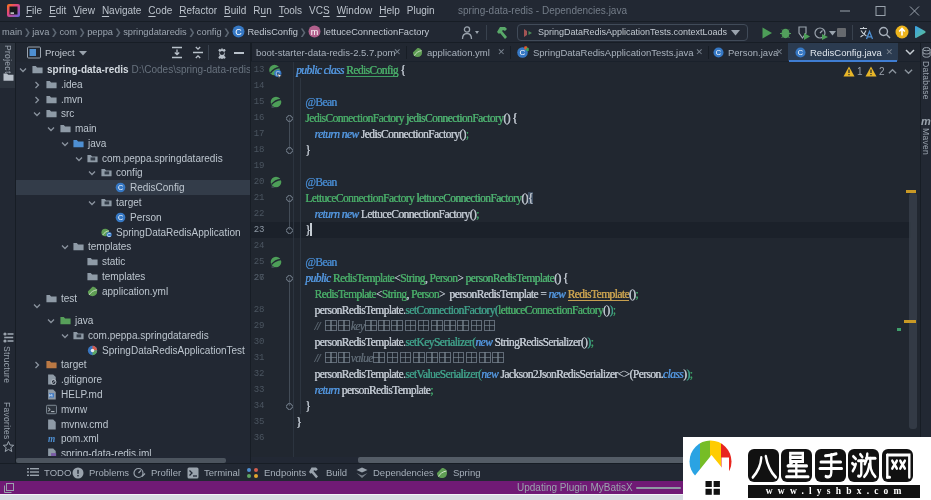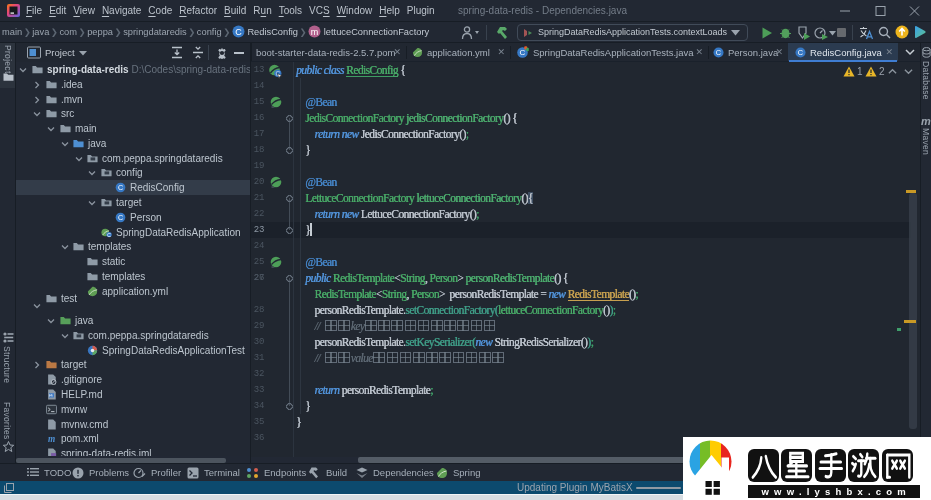--- a/index.html
+++ b/index.html
@@ -40,21 +40,21 @@
 .mc{color:#3f9d87}
 .an{color:#4585c7}
 .cm{color:#5d6873;font-style:italic}
 .sc{color:#3fa368}
 .raw{color:#c7a04f;border-bottom:1px solid #c7a04f}
 .und{border-bottom:1px solid #3e9e62}
 .cjk{display:inline-block;width:11.6px;height:11px;border:1px solid rgba(118,130,142,.75);margin:0 .8px;vertical-align:-1px;background:linear-gradient(rgba(0,0,0,0) 42%,rgba(118,130,142,.7) 42%,rgba(118,130,142,.7) 58%,rgba(0,0,0,0) 58%),linear-gradient(90deg,rgba(0,0,0,0) 42%,rgba(118,130,142,.7) 42%,rgba(118,130,142,.7) 58%,rgba(0,0,0,0) 58%)}
 
 #botbar{left:0;top:463px;width:931px;height:18px;background:#222833;border-top:1px solid #171d25}
 .bitem{position:absolute;top:0;height:18px;color:#a6afba;font-size:9.5px;line-height:18px;white-space:nowrap}
-#statusbar{left:0;top:481px;width:931px;height:13px;background:#0c4a6e}
+#statusbar{left:0;top:481px;width:931px;height:13px;background:#701a75}
 #taskstrip{left:0;top:494px;width:931px;height:6px;background:#d7dde2;border-top:1px solid #f2f5f7}
 
 #lstrip{left:0;top:43px;width:16px;height:451px;background:#222833;border-right:1px solid #171d25}
 #rstrip{left:920px;top:43px;width:11px;height:420px;background:#222833;border-left:1px solid #171d25}
 .vtext{writing-mode:vertical-rl;color:#9aa3ae;font-size:8.5px;letter-spacing:.3px}
 svg{display:block}
 </style></head><body>
 <div id="app">
 
 <div id="titlebar" class="abs">
@@ -417,20 +417,21 @@
 <div class="cl" style="top:144px">        <span class="kw">return new </span>LettuceConnectionFactory()<span class="sc">;</span></div>
 <div class="cl" style="top:160px">    }<span style="display:inline-block;width:1.5px;height:13px;background:#c6cdd4;vertical-align:-2px"></span></div>
 <div class="cl" style="top:176px"></div>
 <div class="cl" style="top:192px">    <span class="an">@Bean</span></div>
 <div class="cl" style="top:208px">    <span class="kw">public </span><span class="ty">RedisTemplate</span>&lt;<span class="ty">String</span>, <span class="ty">Person</span>&gt; <span class="md">personRedisTemplate</span>() {</div>
 <div class="cl" style="top:224px">        <span class="ty">RedisTemplate</span>&lt;<span class="ty">String</span>, <span class="ty">Person</span>&gt;  personRedisTemplate = <span class="kw">new </span><span class="raw">RedisTemplate</span>()<span class="sc">;</span></div>
 <div class="cl" style="top:240px">        personRedisTemplate.<span class="mc">setConnectionFactory(</span><span class="ty">lettuceConnectionFactory</span>()<span class="mc">)</span><span class="sc">;</span></div>
 <div class="cl" style="top:256px">        <span class="cm">//  </span><span class="cjk"></span><span class="cjk"></span><span class="cm">key</span><span class="cjk"></span><span class="cjk"></span><span class="cjk"></span><span class="cjk"></span><span class="cjk"></span><span class="cjk"></span><span class="cjk"></span><span class="cjk"></span><span class="cjk"></span><span class="cjk"></span></div>
 <div class="cl" style="top:272px">        personRedisTemplate.<span class="mc">setKeySerializer(</span><span class="kw">new </span>StringRedisSerializer()<span class="mc">)</span><span class="sc">;</span></div>
 <div class="cl" style="top:288px">        <span class="cm">//  </span><span class="cjk"></span><span class="cjk"></span><span class="cm">value</span><span class="cjk"></span><span class="cjk"></span><span class="cjk"></span><span class="cjk"></span><span class="cjk"></span><span class="cjk"></span><span class="cjk"></span><span class="cjk"></span><span class="cjk"></span><span class="cjk"></span></div>
+<div class="cl" style="top:304px">        personRedisTemplate.<span class="mc">setValueSerializer(</span><span class="kw">new </span>Jackson2JsonRedisSerializer&lt;&gt;(Person.<span class="kw">class</span>)<span class="mc">)</span><span class="sc">;</span></div>
 <div class="cl" style="top:320px">        <span class="kw">return </span>personRedisTemplate<span class="sc">;</span></div>
 <div class="cl" style="top:336px">    }</div>
 <div class="cl" style="top:352px">}</div>
 <div class="cl" style="top:368px"></div>
 
 <svg class="abs" style="left:17px;top:1.5px" width="15" height="15" viewBox="0 0 15 15">
  <circle cx="6.5" cy="6" r="5.3" fill="#4d9e58"></circle>
         <path d="M2.5 9 C5 5.5 8.5 3.8 12 3.5" stroke="#212833" stroke-width="1.4" fill="none"></path>
  <circle cx="9.8" cy="9.3" r="3.6" fill="#3678c4"></circle>
         <text x="9.8" y="11.8" font-size="6.5" fill="#cfd8e0" text-anchor="middle" font-family="Liberation Sans">C</text>
@@ -634,13 +635,13 @@
         <path d="M4.5 4 h22 v17.5" stroke="#fff" stroke-width="2.4" fill="none" stroke-linecap="round"></path>
         <path d="M4.5 4 V21.5" stroke="#fff" stroke-width="2.4" fill="none" stroke-linecap="round"></path>
         <path d="M9.5 8.5 L14 14.5" stroke="#fff" stroke-width="2.4" fill="none" stroke-linecap="round"></path>
         <path d="M14 8.5 L9.5 14.5" stroke="#fff" stroke-width="2.4" fill="none" stroke-linecap="round"></path>
         <path d="M17.5 8.5 L22 14.5" stroke="#fff" stroke-width="2.4" fill="none" stroke-linecap="round"></path>
         <path d="M22 8.5 L17.5 14.5" stroke="#fff" stroke-width="2.4" fill="none" stroke-linecap="round"></path>
         <path d="M4.5 21.5 h2.5" stroke="#fff" stroke-width="2.4" fill="none" stroke-linecap="round"></path>
       </g>
     </svg>
 
-<div class="abs" style="left:747.5px;top:484.5px;width:172.5px;height:13px;background:#111;color:#fff;font-size:9.5px;line-height:13.5px;text-align:center;letter-spacing:5.2px;text-indent:5px;font-weight:bold;font-family:Liberation Sans, sans-serif">www.lyshbx.com</div>
+<div class="abs" style="left:747.5px;top:484.5px;width:172.5px;height:13px;background:#111;color:#fff;font-size:9.5px;line-height:13.5px;text-align:center;letter-spacing:5.2px;text-indent:5px;font-weight:bold;font-family:Liberation Serif, serif">www.lyshbx.com</div>
 </div>
 </body></html>

